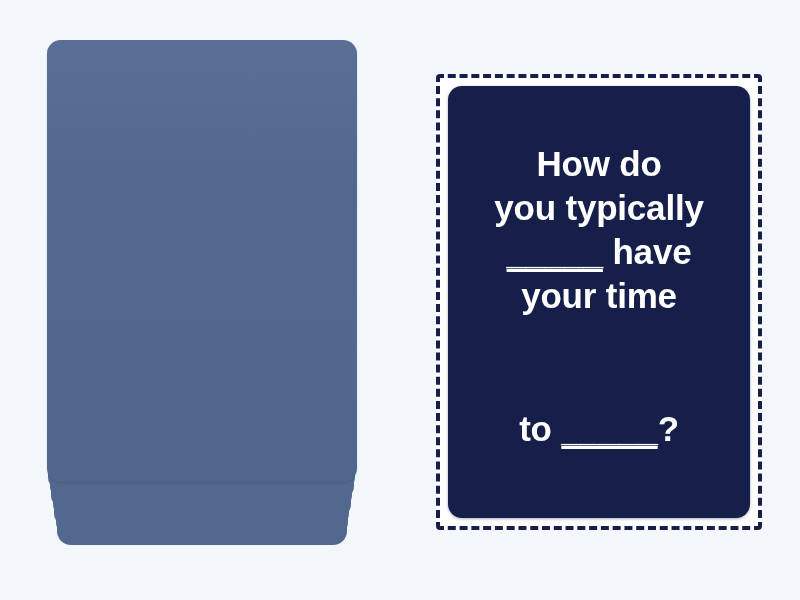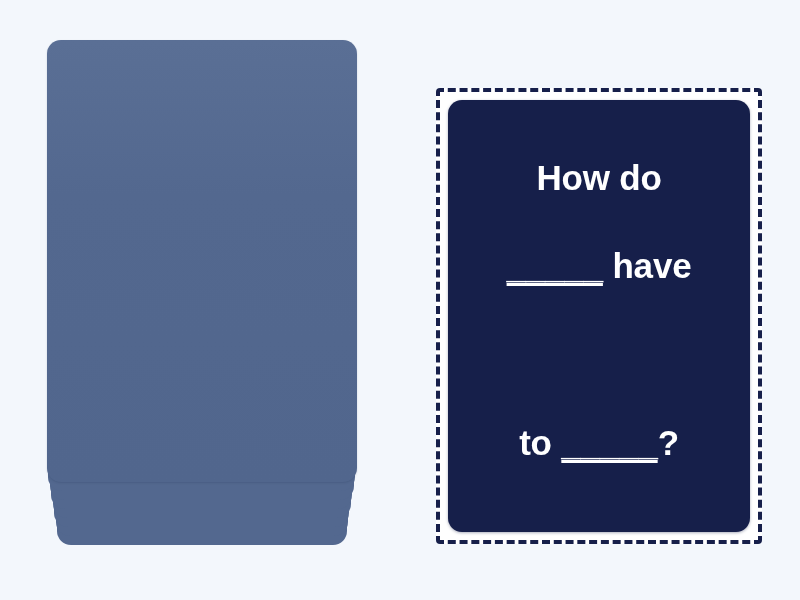--- a/index.html
+++ b/index.html
@@ -46,21 +46,21 @@
   .deck-layer.top-card {
     background: #53688f;
     background-image: linear-gradient(180deg, #5a6f95 0%, #53688f 35%, #51668d 100%);
     box-shadow: 0 1px 2px rgba(30, 45, 80, 0.18);
   }
 
   
   #active-card-wrap {
     position: absolute;
     left: 436px;
-    top: 88px;
+    top: 74px;
     width: 326px;
     height: 456px;
     box-sizing: border-box;
     border: 4px dashed #161f4a;
     border-radius: 4px;
     background: #ffffff;
     padding: 8px;
   }
 
   #active-card {
@@ -111,23 +111,23 @@
     <div class="deck-layer under" style="left:4px; top:27px; width:301px; height:442px;"></div>
     <div class="deck-layer under" style="left:3px; top:18px; width:304px; height:442px;"></div>
     <div class="deck-layer under" style="left:1px; top:9px; width:307px; height:442px;"></div>
     <div class="deck-layer top-card" style="left:0px; top:0px; width:310px; height:442px;"></div>
   </div>
 
   <div id="active-card-wrap">
     <div id="active-card">
       <div id="card-question">
         <span>How do</span><br>
-        <br>
+        <span>you typically</span><br>
         <span class="blank">_____</span><span> have</span><br>
-        <br>
+        <span>your time</span><br>
         <br>
         <br>
         <span>to </span><span class="blank">_____</span><span>?</span>
       </div>
     </div>
   </div>
 
 </div>
 
 </body></html>

